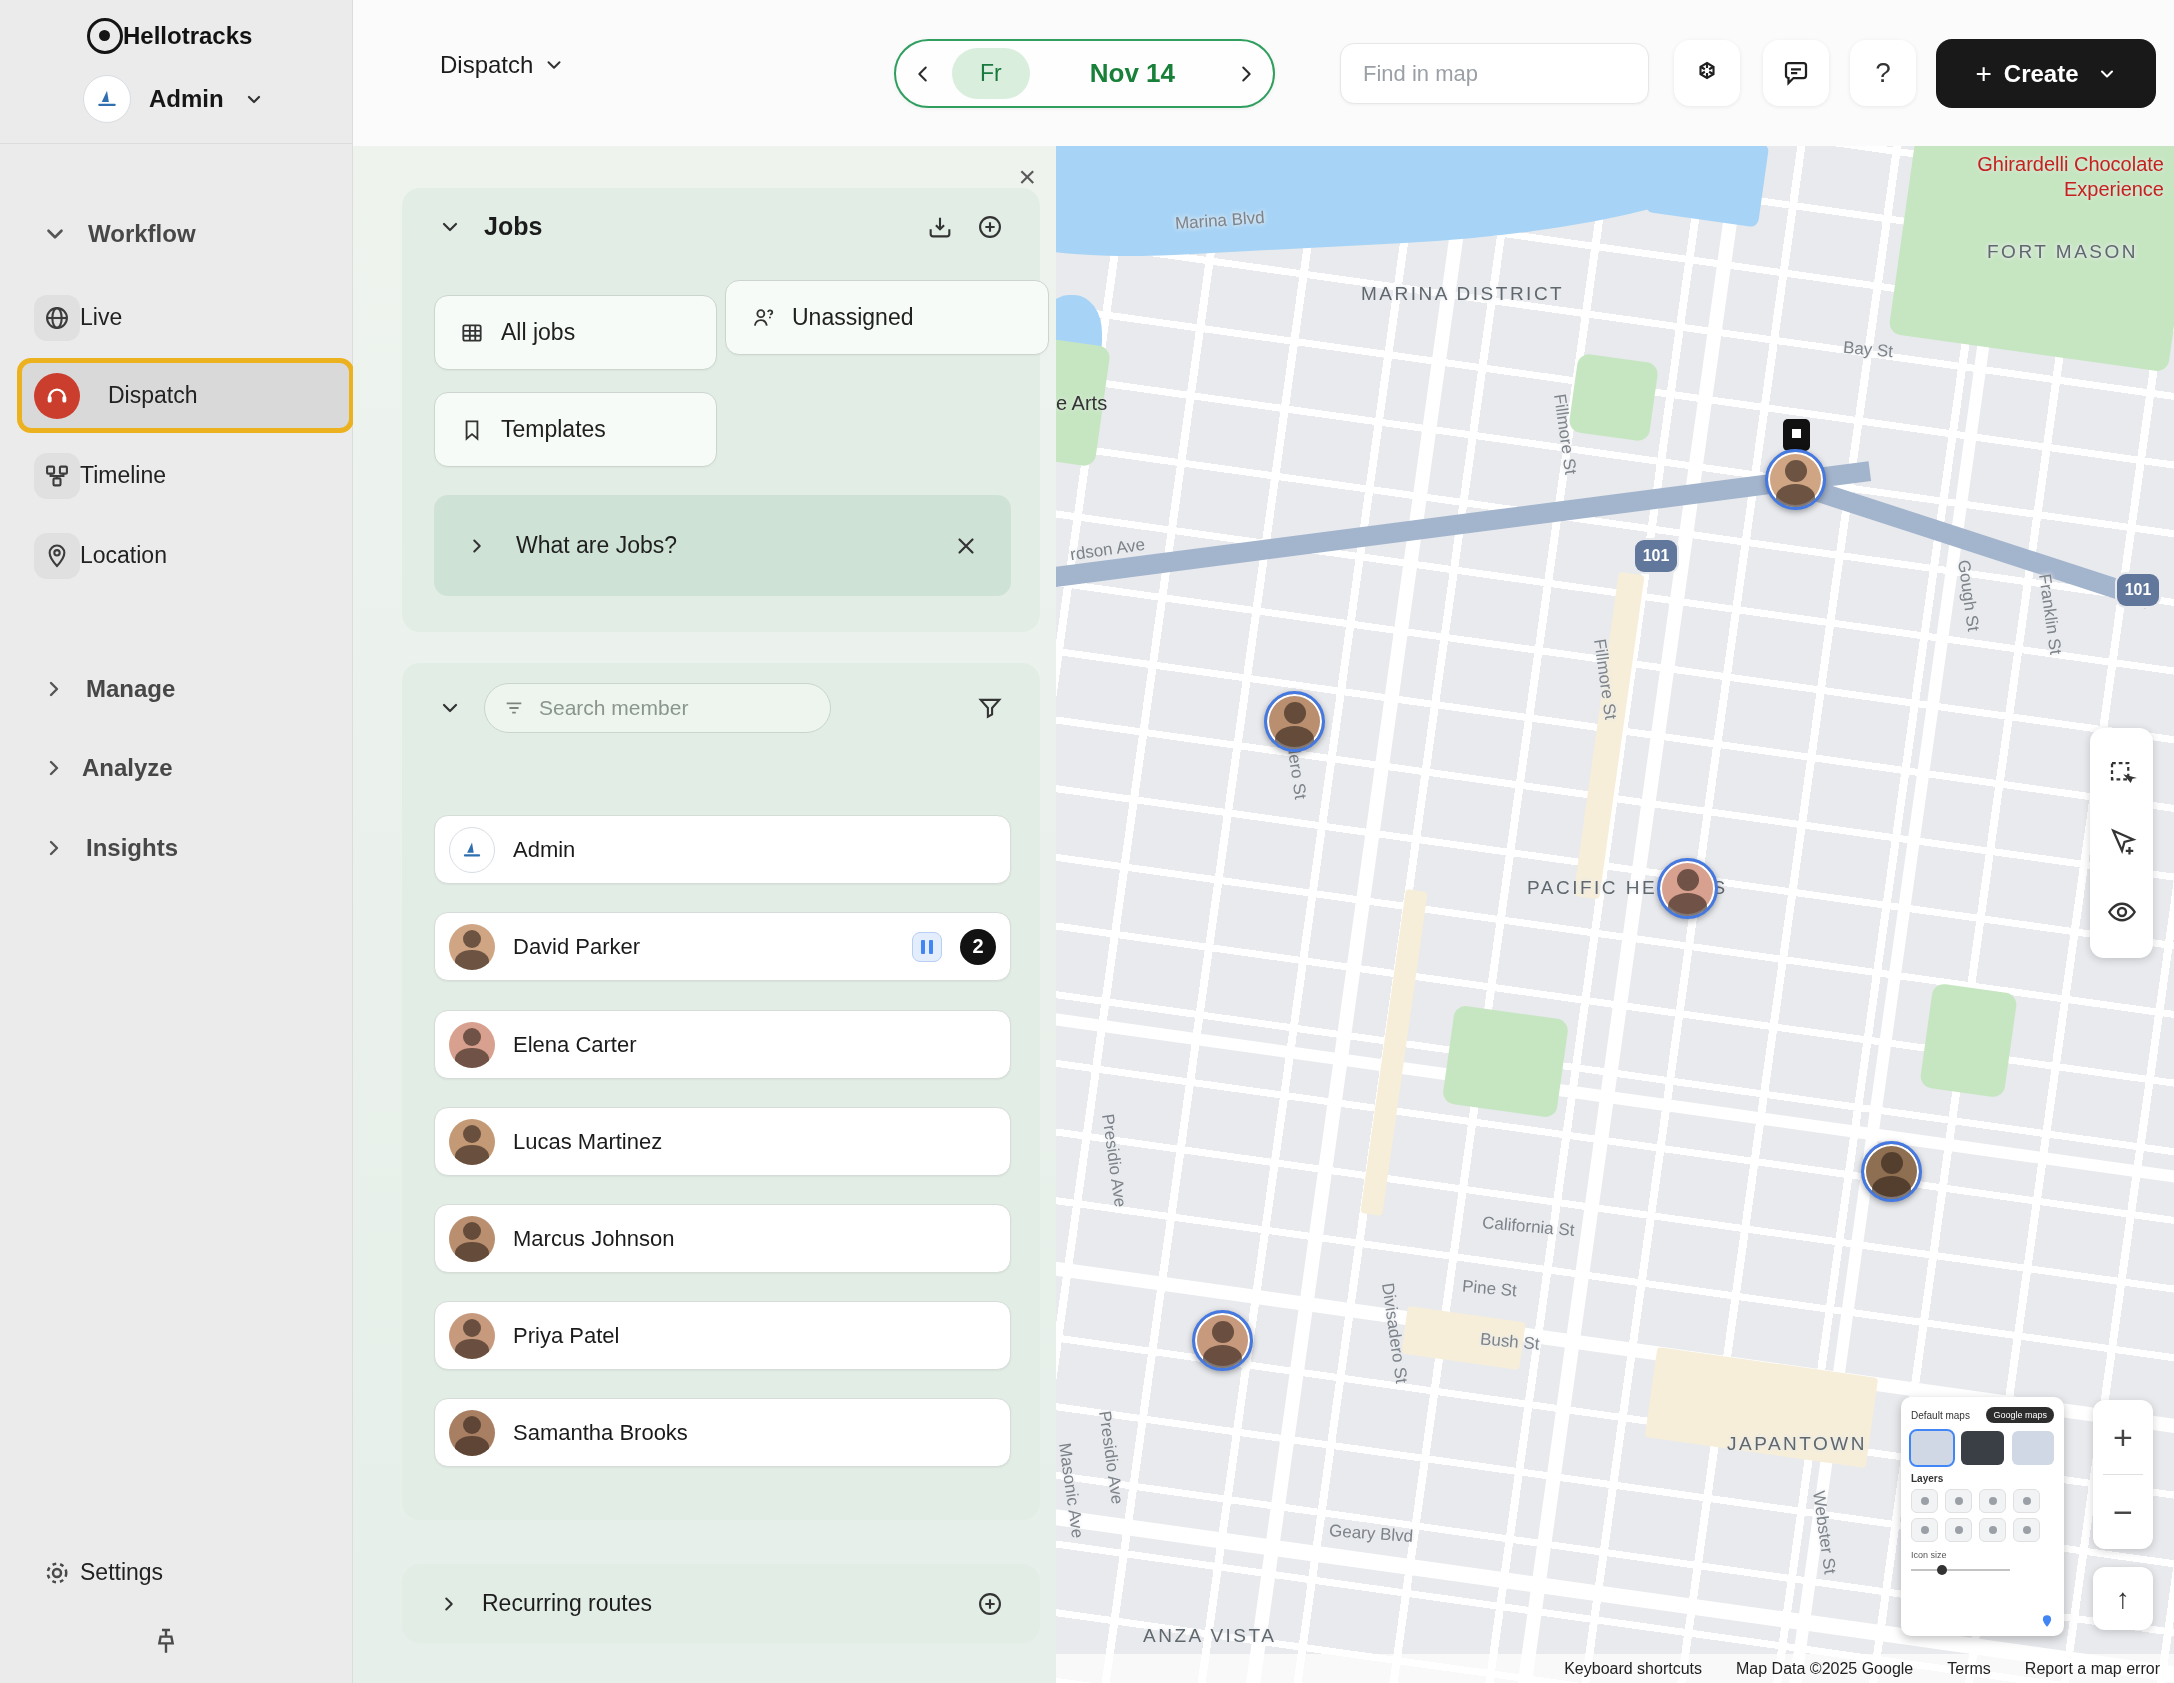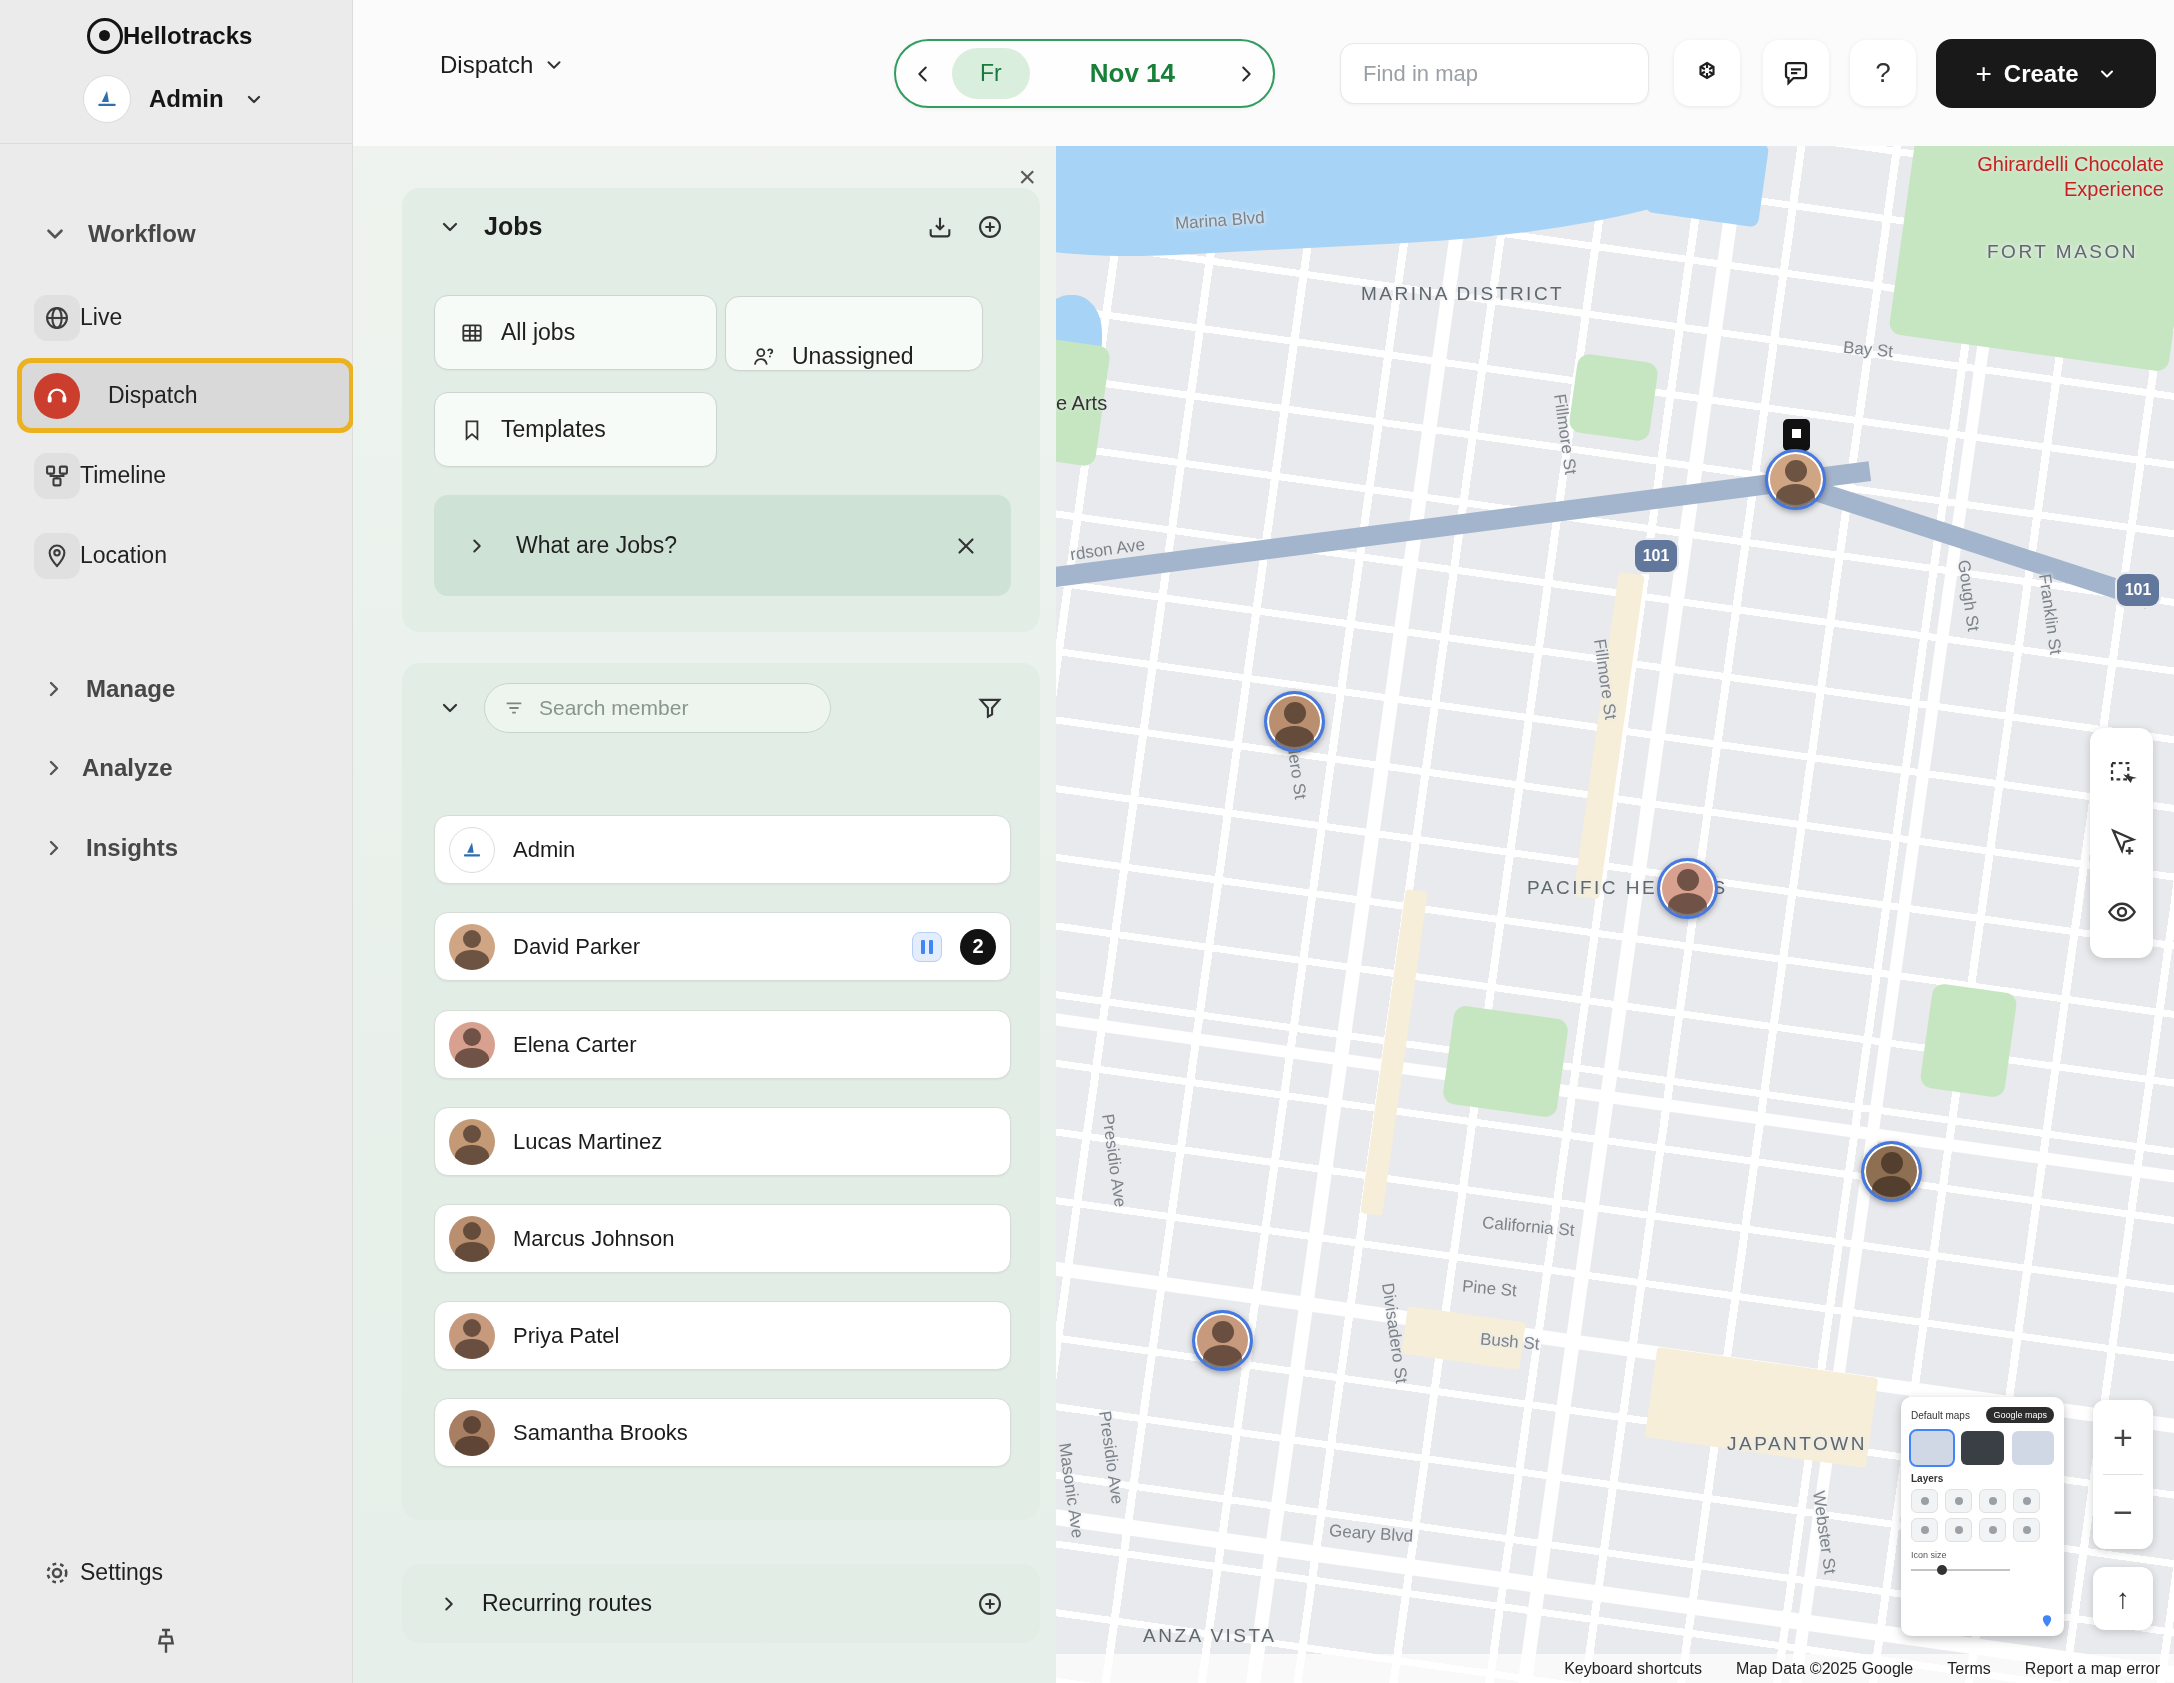--- a/index.html
+++ b/index.html
@@ -326,21 +326,21 @@
       </span>
     </div>
 
     <div class="jb" style="left:32px; top:107px; width:283px;">
       <svg width="26" height="26" viewBox="0 0 24 24" fill="none" stroke="#333" stroke-width="1.7">
           <rect x="4" y="5" width="16" height="14" rx="1.5"></rect>
           <path d="M4 10h16M4 14.5h16M10 5v14M15 5v14"></path>
         </svg>
       <span>All jobs</span>
     </div>
-    <div class="jb" style="left:323px; top:108px; width:258px;align-items:flex-end;">
+    <div class="jb" style="left:323px; top:92px; width:324px;">
       <svg width="26" height="26" viewBox="0 0 24 24" fill="none" stroke="#333" stroke-width="1.7">
           <circle cx="10" cy="8" r="3.2"></circle>
           <path d="M4.5 19c.6-3.2 2.8-5 5.5-5s4.9 1.8 5.5 5"></path>
           <path d="M16.5 6.5c.4-1.1 1.4-1.7 2.4-1.5 1 .2 1.7 1 1.6 2-.1 1.2-1.2 1.5-1.9 2.2"></path>
           <circle cx="18.4" cy="11.6" r=".9" fill="#333" stroke="none"></circle>
         </svg>
       <span>Unassigned</span>
     </div>
     <div class="jb" style="left:32px; top:204px; width:283px;">
       <svg width="26" height="26" viewBox="0 0 24 24" fill="none" stroke="#333" stroke-width="1.7">

